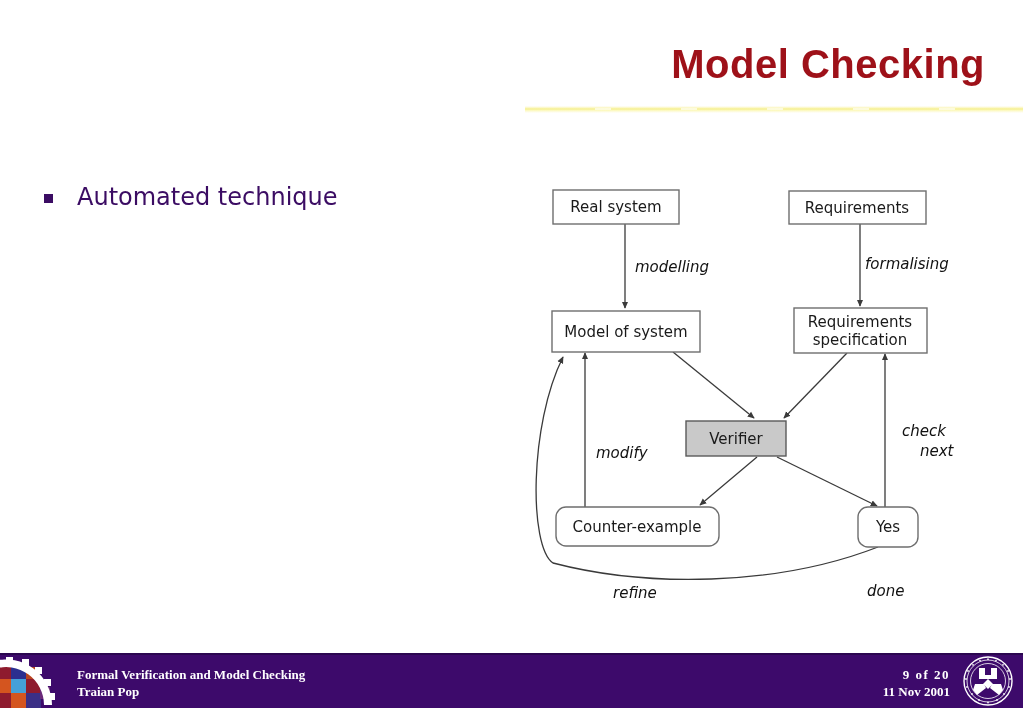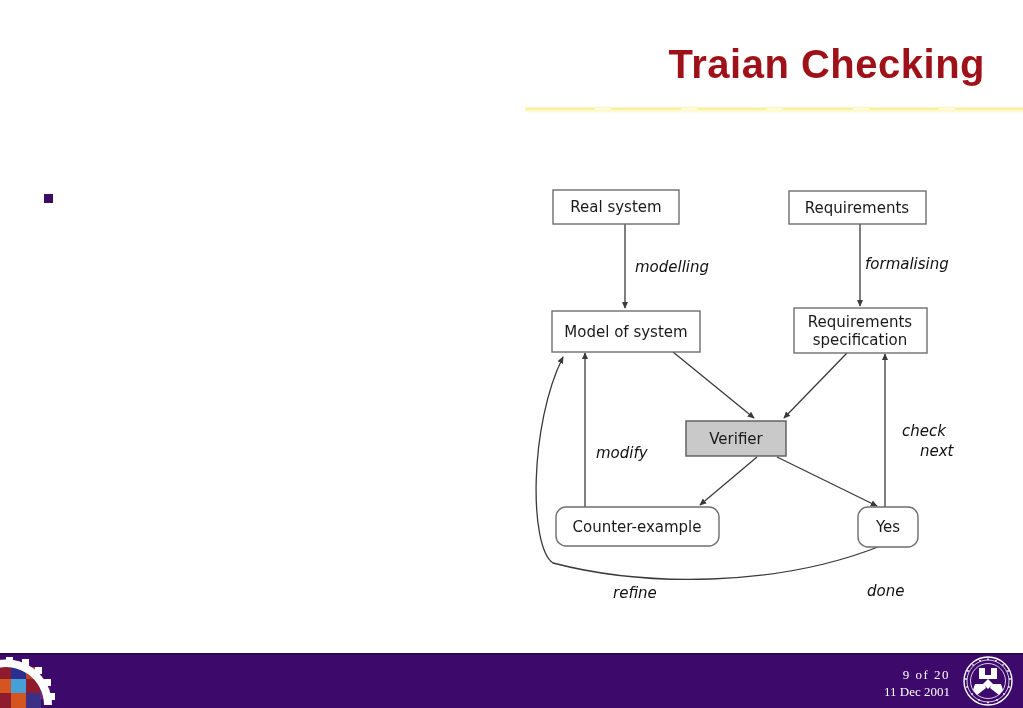--- a/index.html
+++ b/index.html
@@ -157,36 +157,37 @@
     font-weight: bold;
     font-size: 13px;
     line-height: 17px;
   }
   .footer-text-right {
     position: absolute;
     right: 73px;
     bottom: 8px;
     color: #ffffff;
     font-family: "Liberation Serif", serif;
-    font-weight: normal;
+    font-weight: bold;
     font-size: 13px;
     line-height: 17px;
     text-align: right;
   }
   .spaced { letter-spacing: 1.5px; }
 </style>
 </head>
 <body>
 
-<div class="slide-title">Traian Checking</div>
+<div class="slide-title">Model Checking</div>
 <div class="title-rule"></div>
 
 <div class="bullets">
   <div class="bullet-row">
     <span class="bullet-marker"></span>
+    <span class="bullet-text">Automated technique</span>
   </div>
 </div>
 
 <div class="diagram">
   <svg width="470" height="450" viewBox="0 0 470 450" xmlns="http://www.w3.org/2000/svg">
     <defs>
       <marker id="arrow" viewBox="0 0 10 10" refX="8" refY="5" markerWidth="6" markerHeight="6" orient="auto-start-reverse">
         <path d="M 0 1 L 9 5 L 0 9 z" fill="#3a3a3a"></path>
       </marker>
     </defs>
@@ -276,24 +277,28 @@
       <g fill="#ffffff">
         <rect x="6" y="2" width="7" height="7"></rect>
         <rect x="22" y="4" width="7" height="7"></rect>
         <rect x="35" y="12" width="7" height="7"></rect>
         <rect x="44" y="24" width="7" height="7"></rect>
         <rect x="48" y="38" width="7" height="7"></rect>
       </g>
     </svg>
   </div>
 
+  <div class="footer-text-left">
+    <div>Formal Verification and Model Checking</div>
+    <div>Traian Pop</div>
+  </div>
 
   <div class="footer-text-right">
     <div class="spaced">9  of  20</div>
-    <div>11 Dec 2001</div>
+    <div>11 Nov 2001</div>
   </div>
 
   <div class="footer-logo-right">
     <svg width="58" height="52" viewBox="0 0 58 52" xmlns="http://www.w3.org/2000/svg">
       <circle cx="29" cy="26" r="24" fill="none" stroke="#ffffff" stroke-width="1.4"></circle>
       <circle cx="29" cy="26" r="21" fill="none" stroke="#ffffff" stroke-width="0.8"></circle>
       <circle cx="29" cy="26" r="17.5" fill="none" stroke="#ffffff" stroke-width="0.8"></circle>
       <g fill="#ffffff" opacity="0.95">
         <circle cx="29" cy="4.2" r="0.9"></circle>
         <circle cx="37" cy="5.6" r="0.9"></circle>

